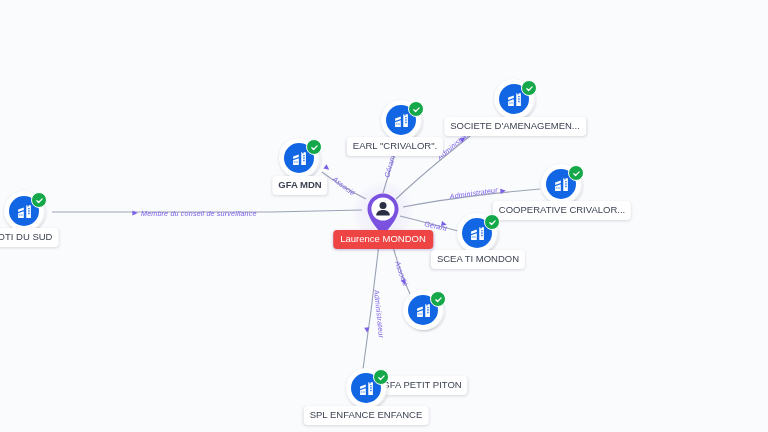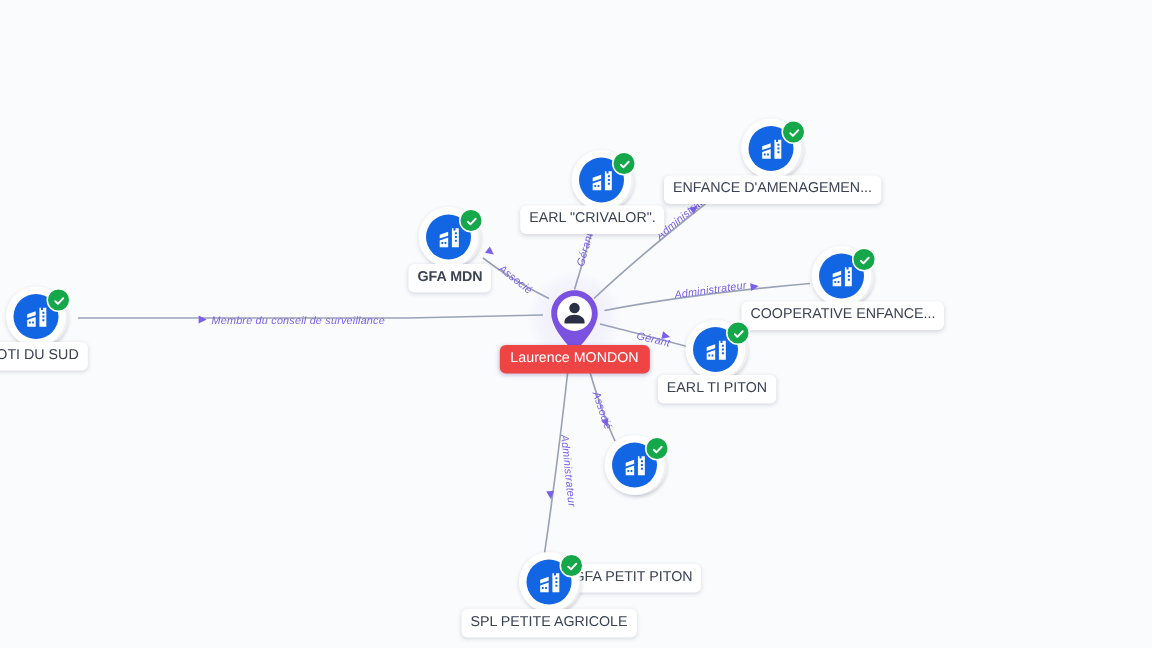--- a/index.html
+++ b/index.html
@@ -212,63 +212,63 @@
               <path fill="#1266e3" d="M17.3 6.9h1.9v1.9h-1.9zM17.3 10.4h1.9v1.9h-1.9zM17.3 13.9h1.9v1.9h-1.9z"></path>
             </svg>
           </div>
           <div class="badge" style="background: rgb(20, 168, 74);">
             <svg width="9" height="9" viewBox="0 0 24 24" aria-hidden="true">
               <path fill="none" stroke="#ffffff" stroke-width="3.4" stroke-linecap="round" stroke-linejoin="round" d="M5 12.8l4.6 4.6L19 7.6"></path>
             </svg>
           </div>
         </div>
       </div>
-      <div class="node-label" style="left: 515px; top: 117px;">ENFANCE D'AMENAGEMEN...</div>
+      <div class="node-label" style="left: 515px; top: 117px;">SOCIETE D'AMENAGEMEN...</div>
       <div class="node" style="left: 562px; top: 185px;">
         <div class="stack">
           <div class="card c3"></div>
           <div class="card c2"></div>
           <div class="card c1"></div>
           <div class="disc" style="background: rgb(18, 102, 227);">
             <svg width="17" height="17" viewBox="0 0 24 24" aria-hidden="true">
               <path fill="#ffffff" d="M3 21h8v-9.2L3 14.6V21zm0-8.2l8-2.8V6.4L3 9.1v3.7z"></path>
               <path fill="#ffffff" d="M12.4 21H21V3h-3.1v2.1H16V3h-1.5v18h-2.1V21z"></path>
               <path fill="#1266e3" d="M4.6 16.1h1.7v1.7H4.6zM7.6 16.1h1.7v1.7H7.6z"></path>
               <path fill="#1266e3" d="M17.3 6.9h1.9v1.9h-1.9zM17.3 10.4h1.9v1.9h-1.9zM17.3 13.9h1.9v1.9h-1.9z"></path>
             </svg>
           </div>
           <div class="badge" style="background: rgb(20, 168, 74);">
             <svg width="9" height="9" viewBox="0 0 24 24" aria-hidden="true">
               <path fill="none" stroke="#ffffff" stroke-width="3.4" stroke-linecap="round" stroke-linejoin="round" d="M5 12.8l4.6 4.6L19 7.6"></path>
             </svg>
           </div>
         </div>
       </div>
-      <div class="node-label" style="left: 562px; top: 201px;">COOPERATIVE ENFANCE...</div>
+      <div class="node-label" style="left: 562px; top: 201px;">COOPERATIVE CRIVALOR...</div>
       <div class="node" style="left: 478px; top: 234px;">
         <div class="stack">
           <div class="card c3"></div>
           <div class="card c2"></div>
           <div class="card c1"></div>
           <div class="disc" style="background: rgb(18, 102, 227);">
             <svg width="17" height="17" viewBox="0 0 24 24" aria-hidden="true">
               <path fill="#ffffff" d="M3 21h8v-9.2L3 14.6V21zm0-8.2l8-2.8V6.4L3 9.1v3.7z"></path>
               <path fill="#ffffff" d="M12.4 21H21V3h-3.1v2.1H16V3h-1.5v18h-2.1V21z"></path>
               <path fill="#1266e3" d="M4.6 16.1h1.7v1.7H4.6zM7.6 16.1h1.7v1.7H7.6z"></path>
               <path fill="#1266e3" d="M17.3 6.9h1.9v1.9h-1.9zM17.3 10.4h1.9v1.9h-1.9zM17.3 13.9h1.9v1.9h-1.9z"></path>
             </svg>
           </div>
           <div class="badge" style="background: rgb(20, 168, 74);">
             <svg width="9" height="9" viewBox="0 0 24 24" aria-hidden="true">
               <path fill="none" stroke="#ffffff" stroke-width="3.4" stroke-linecap="round" stroke-linejoin="round" d="M5 12.8l4.6 4.6L19 7.6"></path>
             </svg>
           </div>
         </div>
       </div>
-      <div class="node-label" style="left: 478px; top: 250px;">EARL TI PITON</div>
+      <div class="node-label" style="left: 478px; top: 250px;">SCEA TI MONDON</div>
       <div class="node" style="left: 424px; top: 311px;">
         <div class="stack">
           <div class="card c3"></div>
           <div class="card c2"></div>
           <div class="card c1"></div>
           <div class="disc" style="background: rgb(18, 102, 227);">
             <svg width="17" height="17" viewBox="0 0 24 24" aria-hidden="true">
               <path fill="#ffffff" d="M3 21h8v-9.2L3 14.6V21zm0-8.2l8-2.8V6.4L3 9.1v3.7z"></path>
               <path fill="#ffffff" d="M12.4 21H21V3h-3.1v2.1H16V3h-1.5v18h-2.1V21z"></path>
               <path fill="#1266e3" d="M4.6 16.1h1.7v1.7H4.6zM7.6 16.1h1.7v1.7H7.6z"></path>
@@ -296,21 +296,21 @@
               <path fill="#1266e3" d="M17.3 6.9h1.9v1.9h-1.9zM17.3 10.4h1.9v1.9h-1.9zM17.3 13.9h1.9v1.9h-1.9z"></path>
             </svg>
           </div>
           <div class="badge" style="background: rgb(20, 168, 74);">
             <svg width="9" height="9" viewBox="0 0 24 24" aria-hidden="true">
               <path fill="none" stroke="#ffffff" stroke-width="3.4" stroke-linecap="round" stroke-linejoin="round" d="M5 12.8l4.6 4.6L19 7.6"></path>
             </svg>
           </div>
         </div>
       </div>
-      <div class="node-label" style="left: 366px; top: 406px;">SPL PETITE AGRICOLE</div>
+      <div class="node-label" style="left: 366px; top: 406px;">SPL ENFANCE ENFANCE</div>
       <div class="person" style="left: 383px; top: 212px;">
         <div class="halo"></div>
         <div class="pin">
           <svg width="36" height="44" viewBox="0 0 36 44" aria-hidden="true">
             <path fill="#7b52e0" d="M18 1.5C9.4 1.5 2.5 8.4 2.5 17c0 10.2 12.1 22.3 14.4 24.5.6.6 1.6.6 2.2 0C21.4 39.3 33.5 27.2 33.5 17 33.5 8.4 26.6 1.5 18 1.5z"></path>
             <circle cx="18" cy="17" r="11.6" fill="#ffffff"></circle>
             <circle cx="18" cy="13.4" r="3.5" fill="#2a2f45"></circle>
             <path fill="#2a2f45" d="M18 17.9c-4.1 0-6.7 2.3-6.7 4.6v1.1h13.4v-1.1c0-2.3-2.6-4.6-6.7-4.6z"></path>
           </svg>
         </div>

